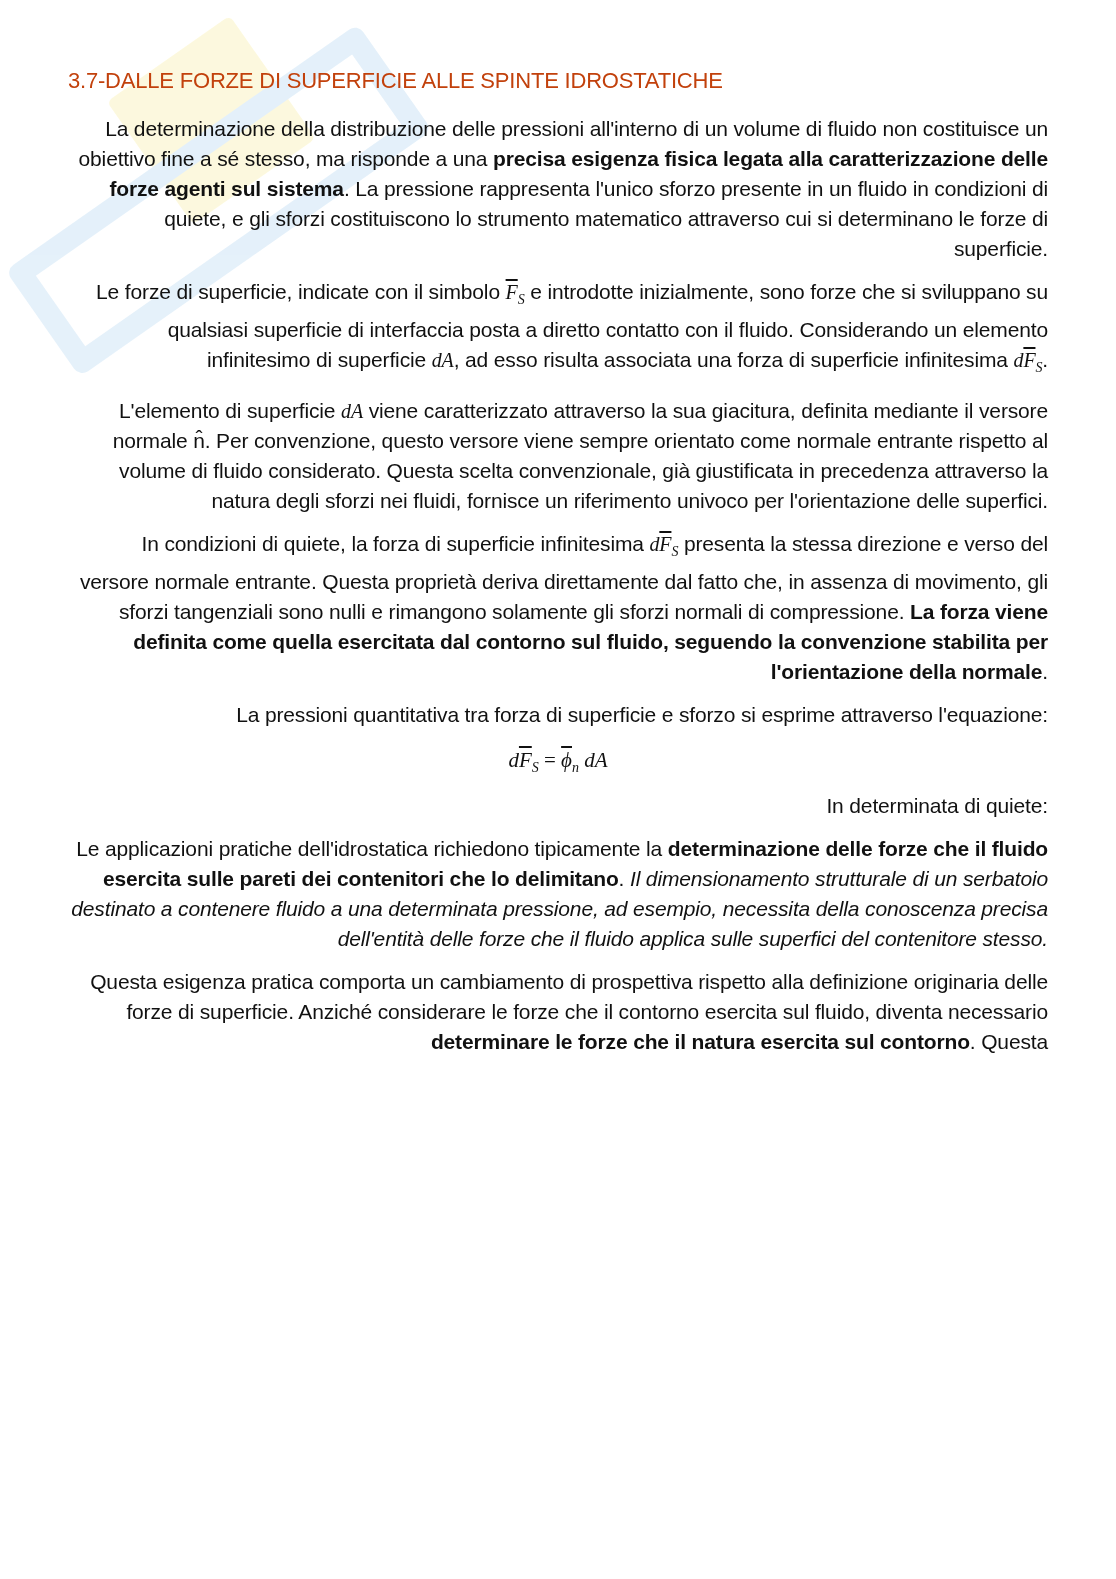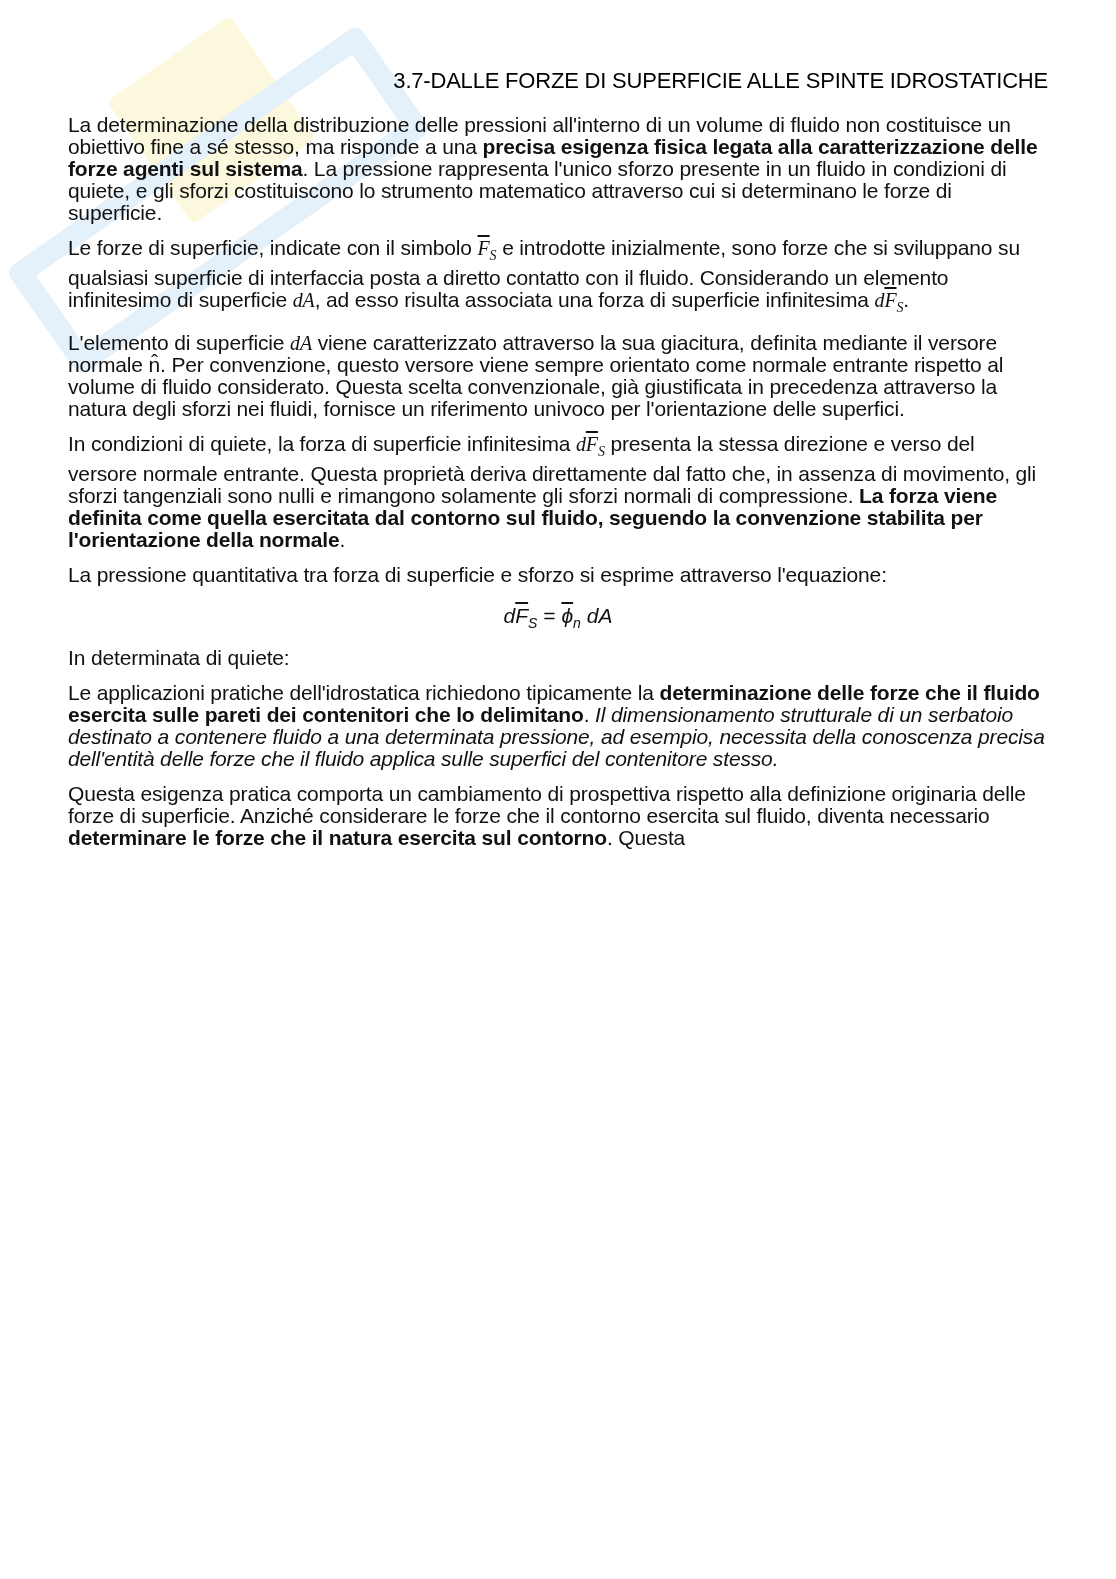--- a/index.html
+++ b/index.html
@@ -5,30 +5,30 @@
   html, body { margin: 0; padding: 0; background: #ffffff; }
   body { width: 1116px; height: 1579px; position: relative; overflow: hidden;
          font-family: "Liberation Sans", "DejaVu Sans", sans-serif; color: #111; }
   .watermark { position: absolute; left: 20px; top: 60px; width: 520px; height: 420px;
                transform: rotate(-35deg); transform-origin: 30% 60%; pointer-events: none; opacity: 0.55; }
   .wm-blue { position: absolute; left: 40px; top: 120px; width: 430px; height: 130px;
              border: 22px solid #cfe5f6; border-radius: 10px; box-sizing: border-box; }
   .wm-yellow { position: absolute; left: 220px; top: 40px; width: 150px; height: 150px;
                background: #fbf4c4; border-radius: 6px; }
   .page { position: absolute; left: 68px; top: 68px; width: 980px; }
-  h1 { margin: 0 0 20px 0; font-weight: normal; font-size: 22px; color: #000000; letter-spacing: -0.2px; text-align: right; }
-  p { margin: 0 0 13px 0; font-size: 21px; line-height: 22px; letter-spacing: -0.15px; }
+  h1 { margin: 0 0 20px 0; font-weight: normal; font-size: 22px; color: #c2410c; letter-spacing: -0.2px; }
+  p { margin: 0 0 13px 0; font-size: 21px; line-height: 30px; letter-spacing: -0.15px; text-align: right; }
   b { font-weight: bold; }
   .m { font-family: Liberation Serif, serif; font-style: italic; font-size: 20px; }
   .ovl { text-decoration: overline; }
   sub { font-size: 14px; }
   .figure { position: relative; height: 196px; margin: 4px 0 12px 0; }
   .figure svg { position: absolute; left: 360px; top: 0; }
   .fig-lbl { position: absolute; font-family: "DejaVu Serif", serif; font-style: italic; font-size: 21px; }
-  .eq { text-align: center; font-family: Liberation Sans, sans-serif; font-style: italic; font-size: 21px;
+  .eq { text-align: center; font-family: Liberation Serif, serif; font-style: italic; font-size: 21px;
         margin: 4px 0 14px 0; height: 34px; line-height: 34px; }
   i { font-style: italic; }
 </style>
 </head>
 <body>
 
 <div class="watermark">
   <div class="wm-yellow"></div>
   <div class="wm-blue"></div>
 </div>
@@ -38,21 +38,21 @@
 
   <p><span>La determinazione della distribuzione delle pressioni all'interno di un volume di fluido non costituisce un obiettivo fine a sé stesso, ma risponde a una </span><b>precisa esigenza fisica legata alla caratterizzazione delle forze agenti sul sistema</b><span>. La pressione rappresenta l'unico sforzo presente in un fluido in condizioni di quiete, e gli sforzi costituiscono lo strumento matematico attraverso cui si determinano le forze di superficie.</span></p>
 
   <p><span>Le forze di superficie, indicate con il simbolo </span><span class="m"><span class="ovl">F</span><sub>S</sub></span><span> e introdotte inizialmente, sono forze che si sviluppano su qualsiasi superficie di interfaccia posta a diretto contatto con il fluido. Considerando un elemento infinitesimo di superficie </span><span class="m">dA</span><span>, ad esso risulta associata una forza di superficie infinitesima </span><span class="m"><span>d</span><span class="ovl">F</span><sub>S</sub></span><span>.</span></p>
 
   <p><span>L'elemento di superficie </span><span class="m">dA</span><span> viene caratterizzato attraverso la sua giacitura, definita mediante il versore normale n̂. Per convenzione, questo versore viene sempre orientato come normale entrante rispetto al volume di fluido considerato. Questa scelta convenzionale, già giustificata in precedenza attraverso la natura degli sforzi nei fluidi, fornisce un riferimento univoco per l'orientazione delle superfici.</span></p>
 
 
   <p><span>In condizioni di quiete, la forza di superficie infinitesima </span><span class="m"><span>d</span><span class="ovl">F</span><sub>S</sub></span><span> presenta la stessa direzione e verso del versore normale entrante. Questa proprietà deriva direttamente dal fatto che, in assenza di movimento, gli sforzi tangenziali sono nulli e rimangono solamente gli sforzi normali di compressione. </span><b>La forza viene definita come quella esercitata dal contorno sul fluido, seguendo la convenzione stabilita per l'orientazione della normale</b><span>.</span></p>
 
-  <p>La pressione quantitativa tra forza di superficie e sforzo si esprime attraverso l'equazione:</p>
+  <p>La pressioni quantitativa tra forza di superficie e sforzo si esprime attraverso l'equazione:</p>
 
   <div class="eq"><span>d</span><span class="ovl">F</span><sub>S</sub><span style="font-style:normal"> = </span><span class="ovl">ϕ</span><sub>n</sub><span> dA</span></div>
 
   <p>In determinata di quiete:</p>
 
 
   <p><span>Le applicazioni pratiche dell'idrostatica richiedono tipicamente la </span><b>determinazione delle forze che il fluido esercita sulle pareti dei contenitori che lo delimitano</b><span>. </span><i>Il dimensionamento strutturale di un serbatoio destinato a contenere fluido a una determinata pressione, ad esempio, necessita della conoscenza precisa dell'entità delle forze che il fluido applica sulle superfici del contenitore stesso.</i></p>
 
   <p><span>Questa esigenza pratica comporta un cambiamento di prospettiva rispetto alla definizione originaria delle forze di superficie. Anziché considerare le forze che il contorno esercita sul fluido, diventa necessario </span><b>determinare le forze che il natura esercita sul contorno</b><span>. Questa</span></p>
 </div>

